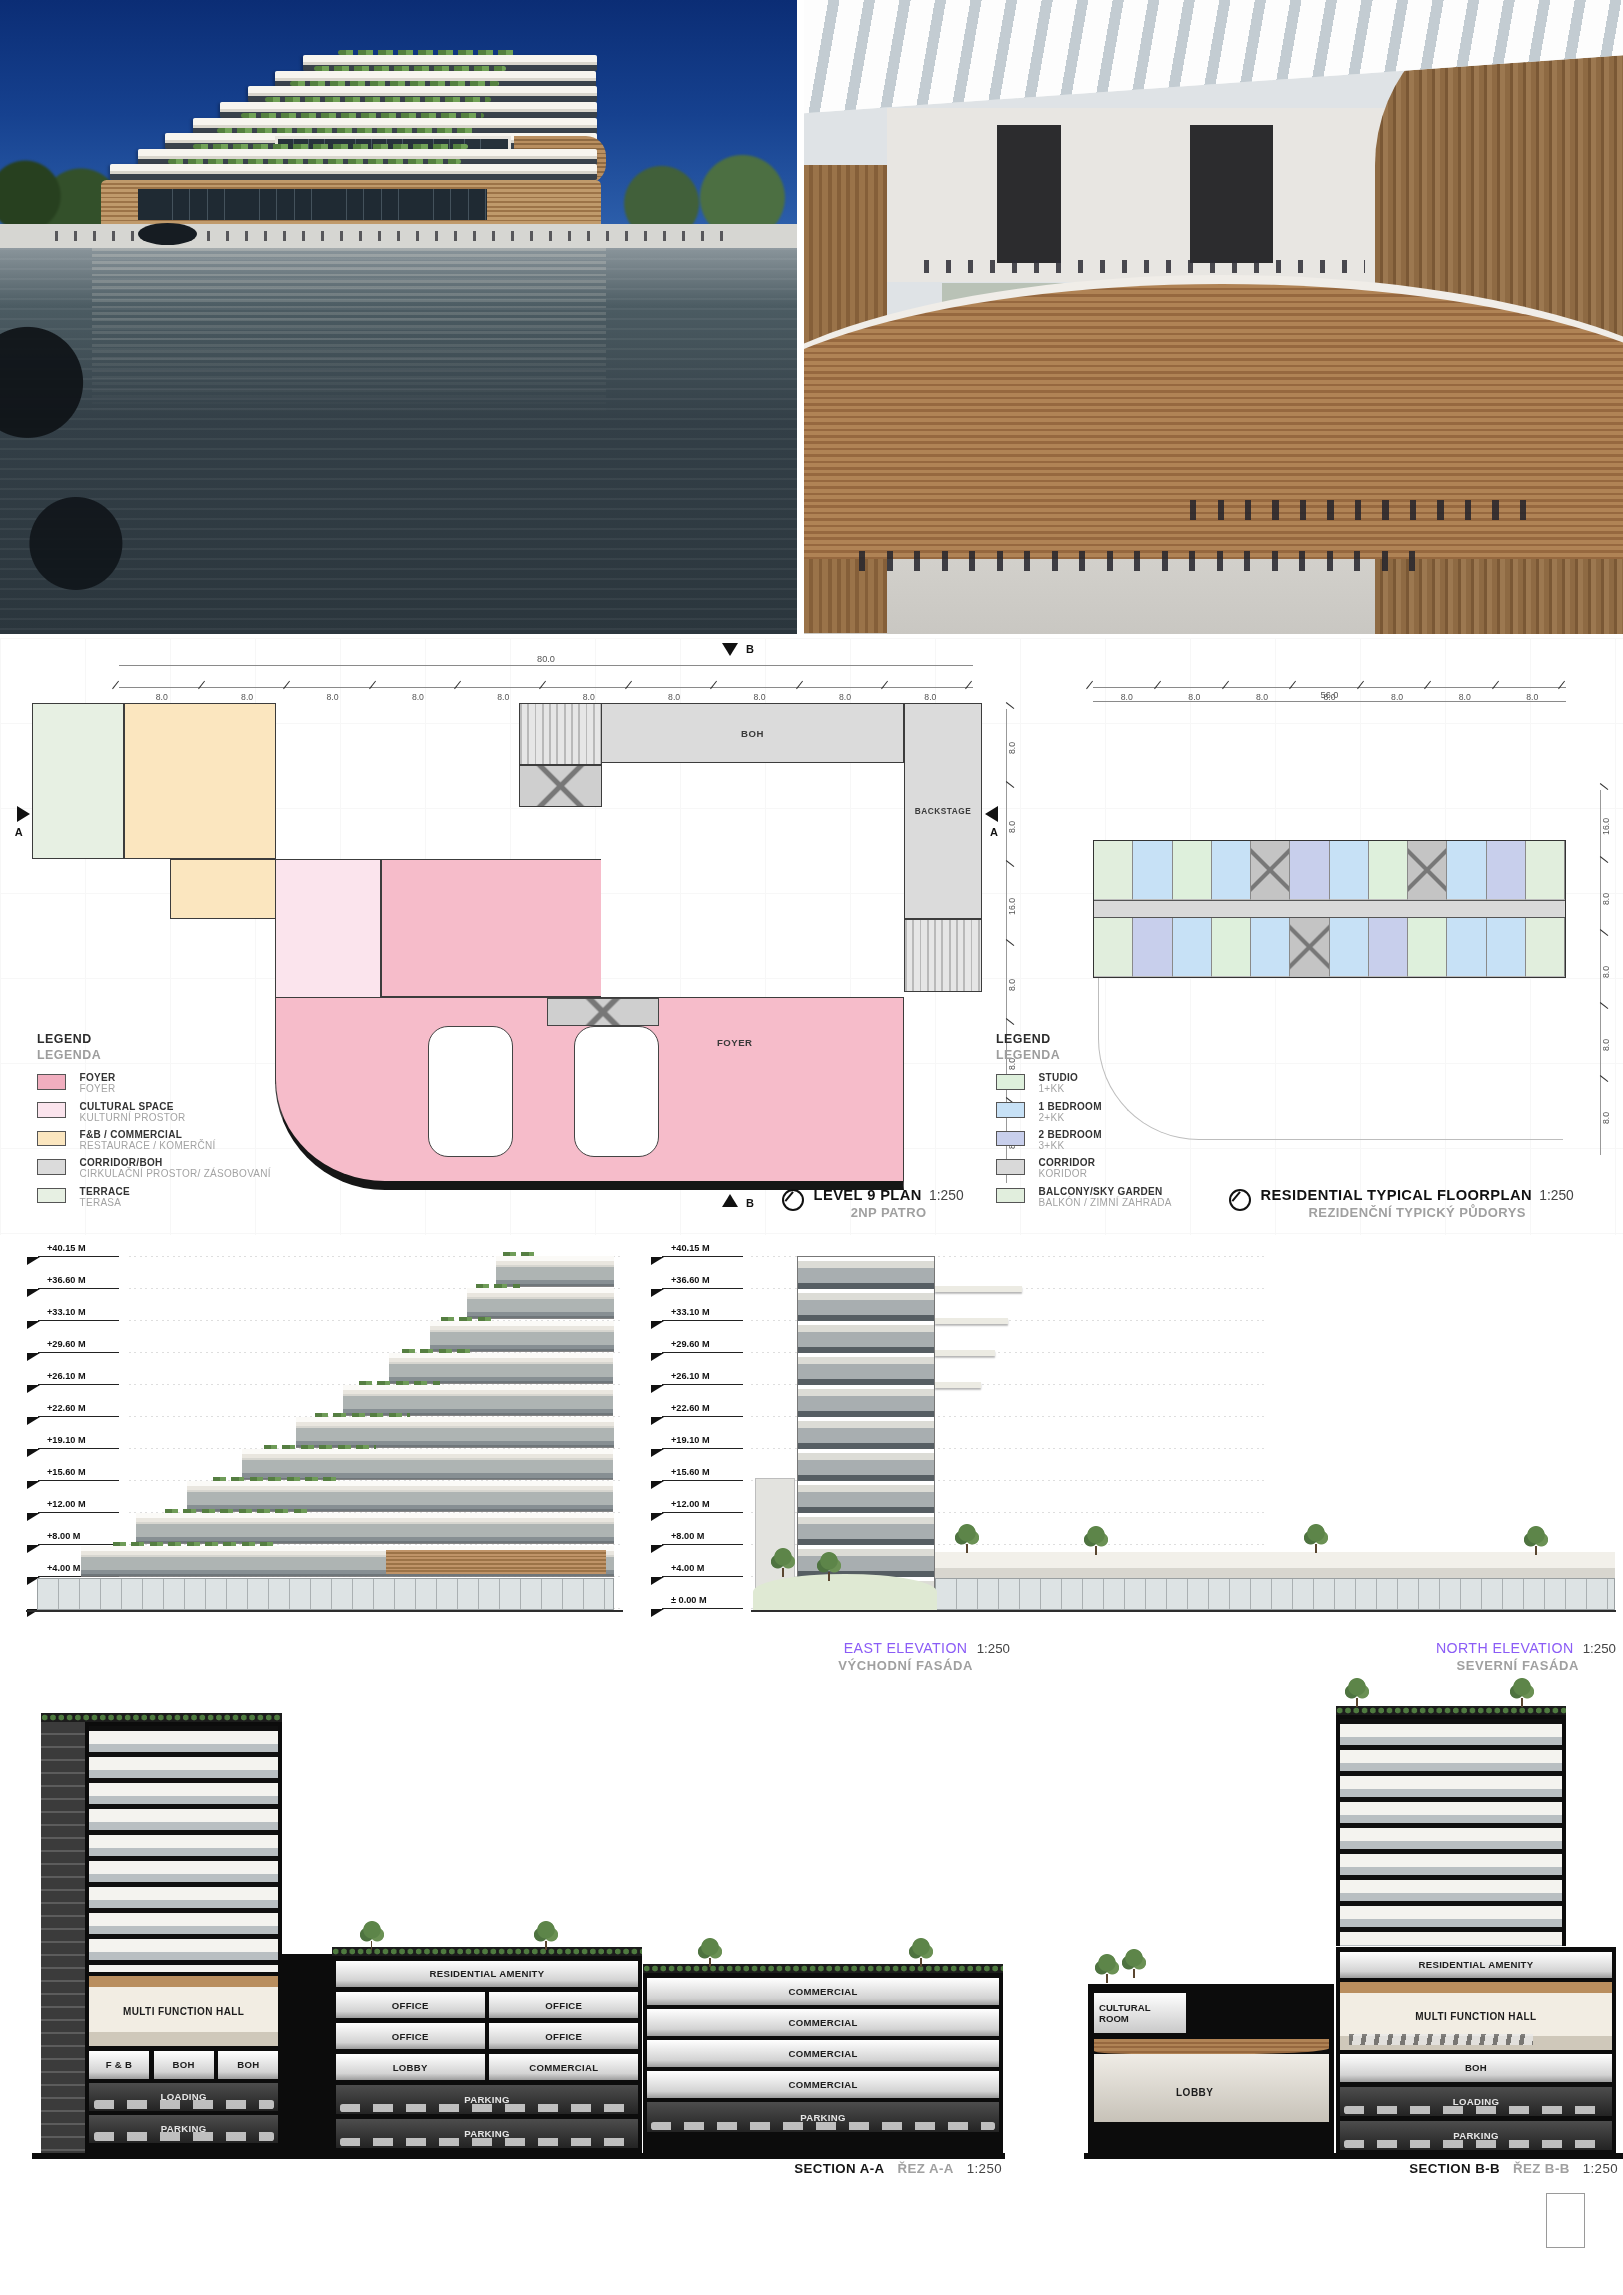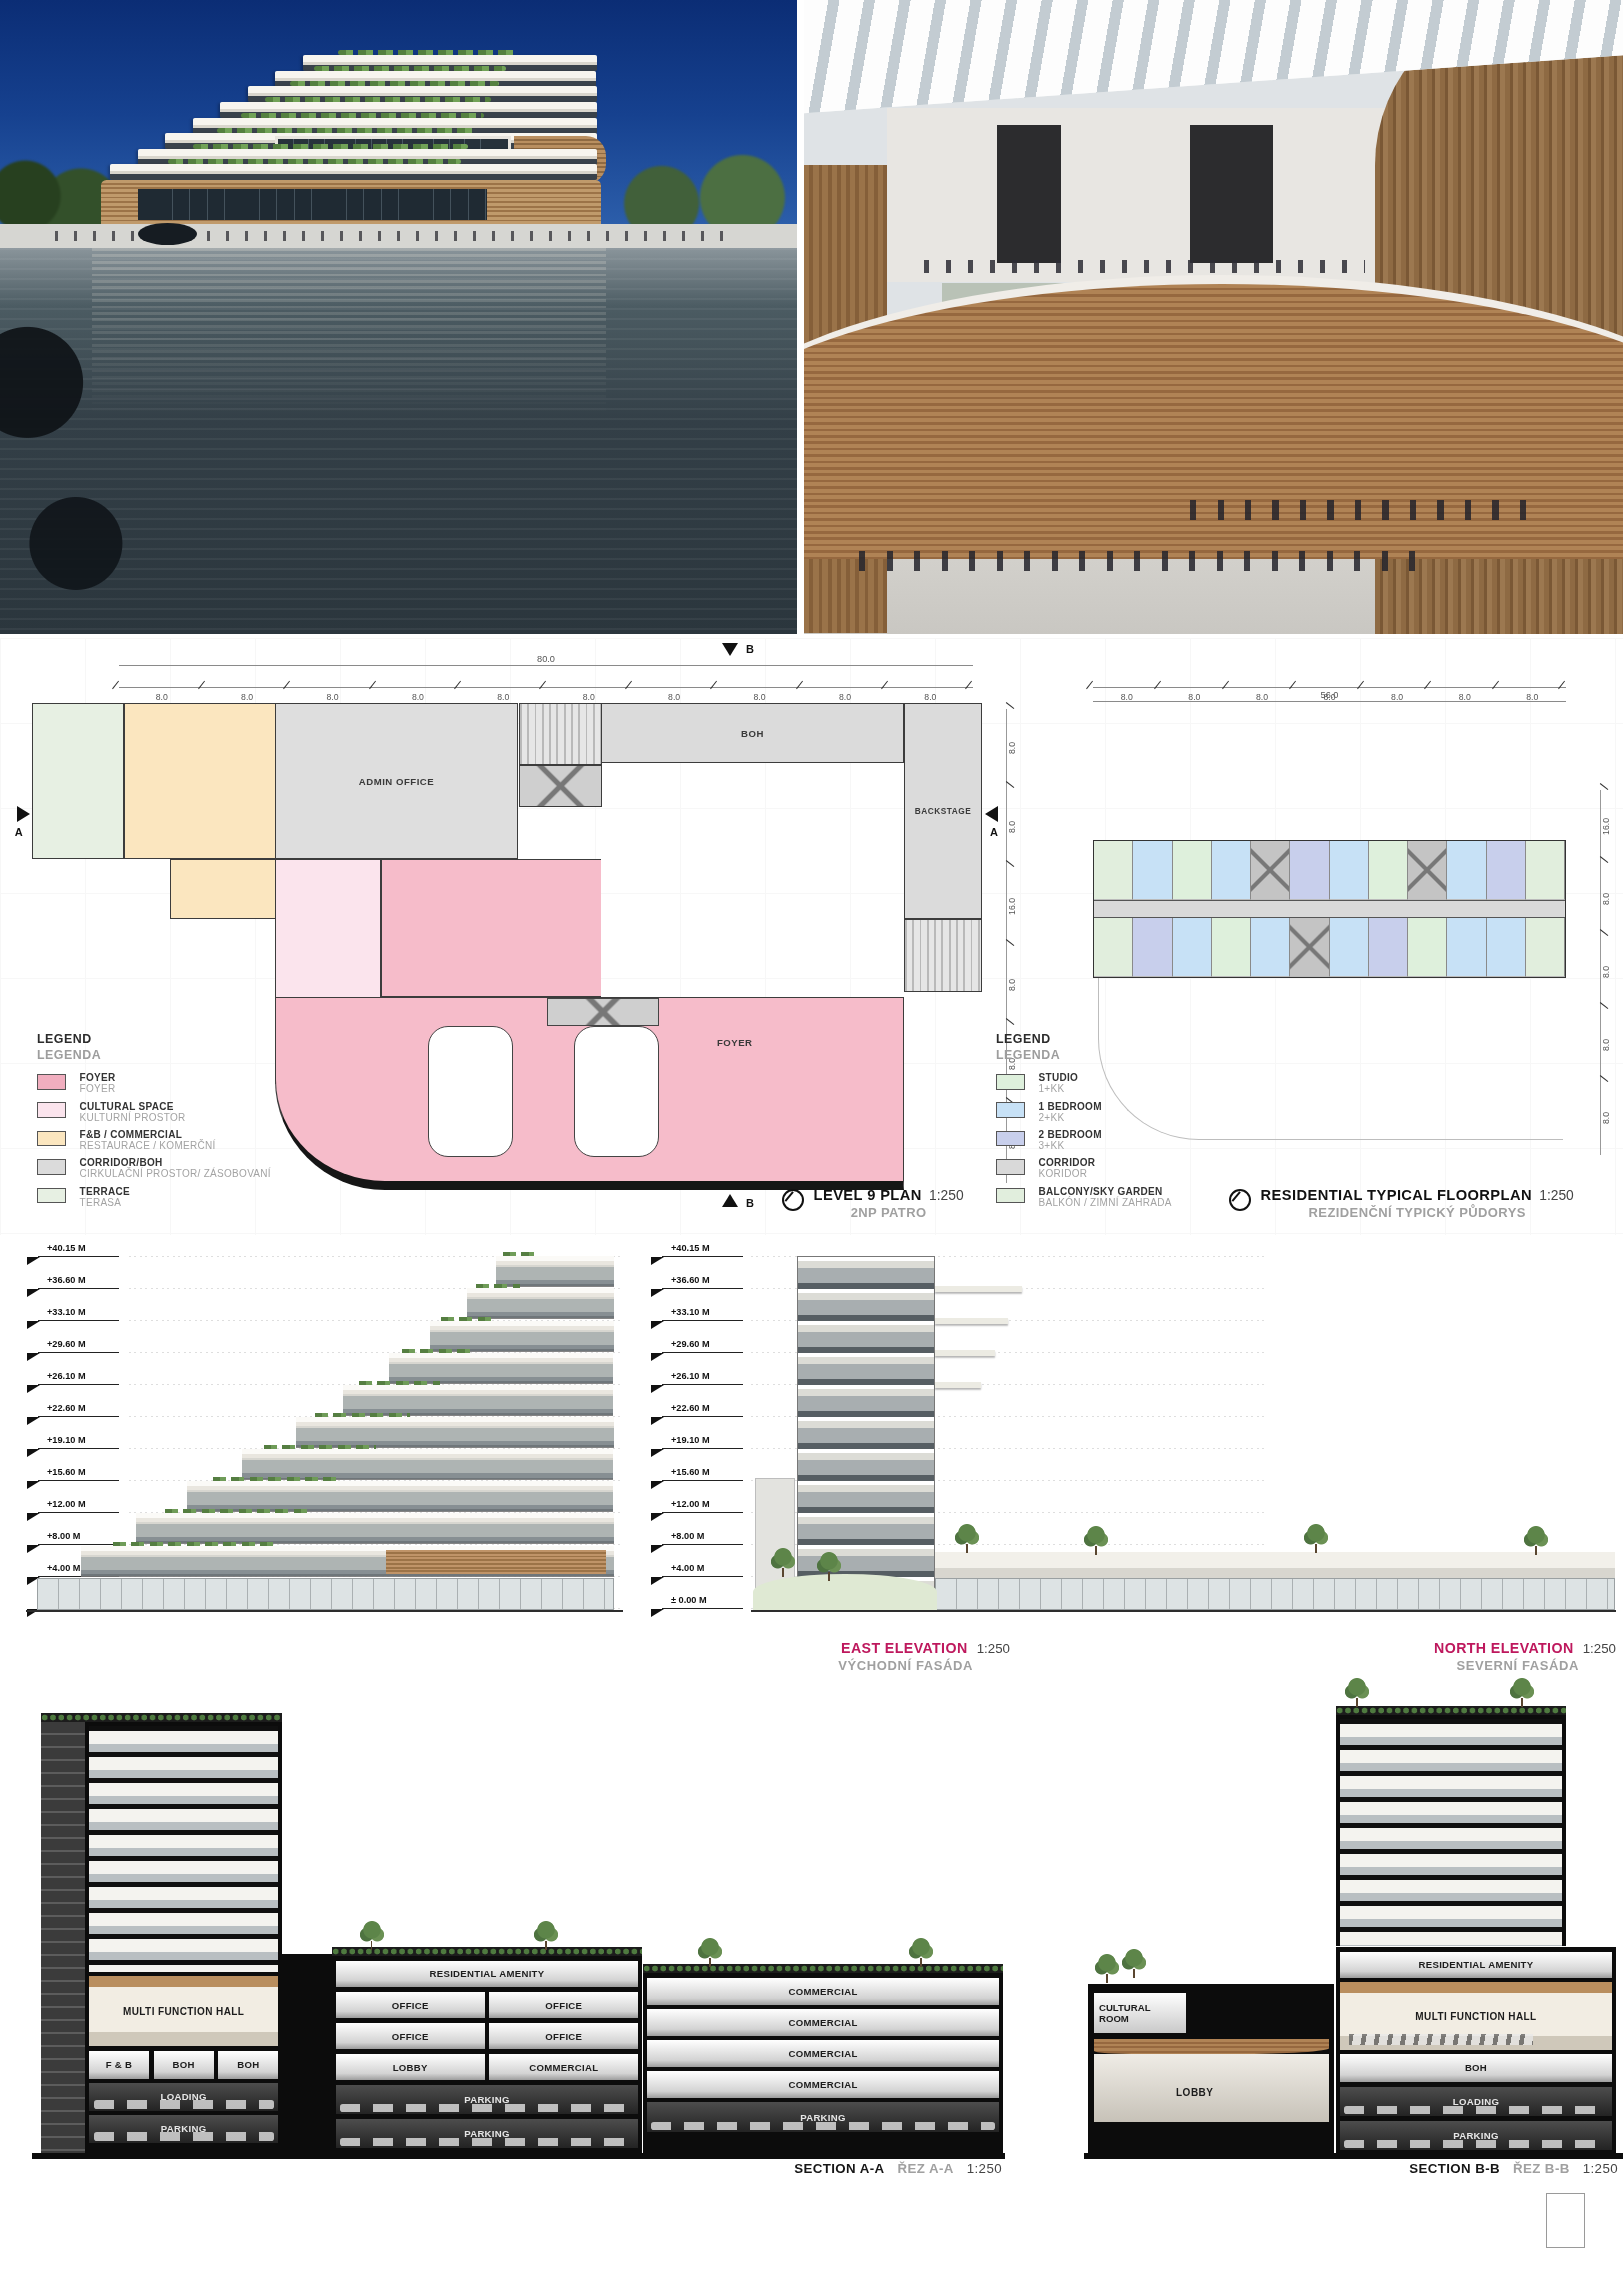--- a/index.html
+++ b/index.html
@@ -145,21 +145,21 @@
       background:repeating-linear-gradient(180deg,#ffffff 0 3.7px,#dcdcd6 3.7px 11px,#a8aeb0 11px 26px,#565e63 26px 32px);}
   .ncant{position:absolute;height:5.5px;background:#ecebe3;box-shadow:0 1.8px 1.8px rgba(0,0,0,.3);}
   .greenberm{position:absolute;background:#dfe9d3;border-radius:60% 60% 0 0;}
   .tree{position:absolute;width:24px;height:29px;}
   .tree::before{content:'';position:absolute;inset:0 0 7.3px 0;
       background:radial-gradient(circle at 50% 40%,#5d8549 8.3px,transparent 9.2px),
                  radial-gradient(circle at 28% 62%,#4e7340 6.4px,transparent 7.3px),
                  radial-gradient(circle at 72% 62%,#6b9154 6.4px,transparent 7.3px);}
   .tree::after{content:'';position:absolute;left:11px;bottom:0;width:1.8px;height:9.2px;background:#5a4630;}
   .etitle{position:absolute;text-align:right;}
-  .et-en{font-weight:bold;font-size:14.2px;color:#be185d;letter-spacing:0.4px;}
+  .et-en{font-weight:normal;font-size:14.2px;color:#8b5cf6;letter-spacing:0.4px;}
   .et-scale{font-weight:normal;font-size:13.3px;color:#444;margin-left:9.2px;}
   .et-cz{font-weight:bold;font-size:13px;color:#a0a0a0;letter-spacing:0.6px;margin-top:1.8px;margin-right:37px;}
 
   
   .secblock{position:absolute;background:#0c0c0c;box-sizing:border-box;}
   .roofgreen{position:absolute;left:0;right:0;height:9.2px;top:-9.2px;
       background:radial-gradient(circle at 3.7px 4.6px,#4e7a3f 2.8px,transparent 3.2px) left bottom/8.3px 9.2px repeat-x,#1c1c1c;}
   .floors{position:absolute;background:repeating-linear-gradient(180deg,#101010 0 4.6px,#f4f3ef 4.6px 18.4px,#b9bfc2 18.4px 26px);}
   .stairshaft{position:absolute;background:#3b3b3b;
       background-image:repeating-linear-gradient(180deg,transparent 0 11px,#5c5c5c 11px 13px);}
@@ -271,23 +271,20 @@
         <span class="vtxt cell-8-0">8.0</span>
       </div>
       <div class="vcell" style="height:79px;">
         <span class="vtxt cell-8-0">8.0</span>
       </div>
     </div>
 
   <div class="abs" style="left:32px;top:703px;width:950px;height:487px;">
     <div class="room" style="left:0;top:0;width:92px;height:156px;background:#e7f0e3;"></div>
     <div class="room" style="left:92px;top:0;width:152px;height:156px;background:#fbe6bf;"></div>
-    <div class="room" style="left:243px;top:0;width:243px;height:156px;background:#dedede;">
-      <span class="rlabel">ADMIN OFFICE</span>
-    </div>
     <div class="room stairs" style="left:487px;top:0;width:83px;height:62px;"></div>
     <div class="room xlift" style="left:487px;top:62px;width:83px;height:42px;"></div>
     <div class="room" style="left:569px;top:0;width:303px;height:60px;background:#dbdbdb;">
       <span class="rlabel">BOH</span>
     </div>
     <div class="room" style="left:872px;top:0;width:78px;height:216px;background:#dbdbdb;">
       <span class="rlabel" style="font-size:8.3px;">BACKSTAGE</span>
     </div>
     <div class="room stairs" style="left:872px;top:216px;width:78px;height:73px;"></div>
     <div class="room" style="left:138px;top:156px;width:106px;height:60px;background:#fbe6bf;"></div>

